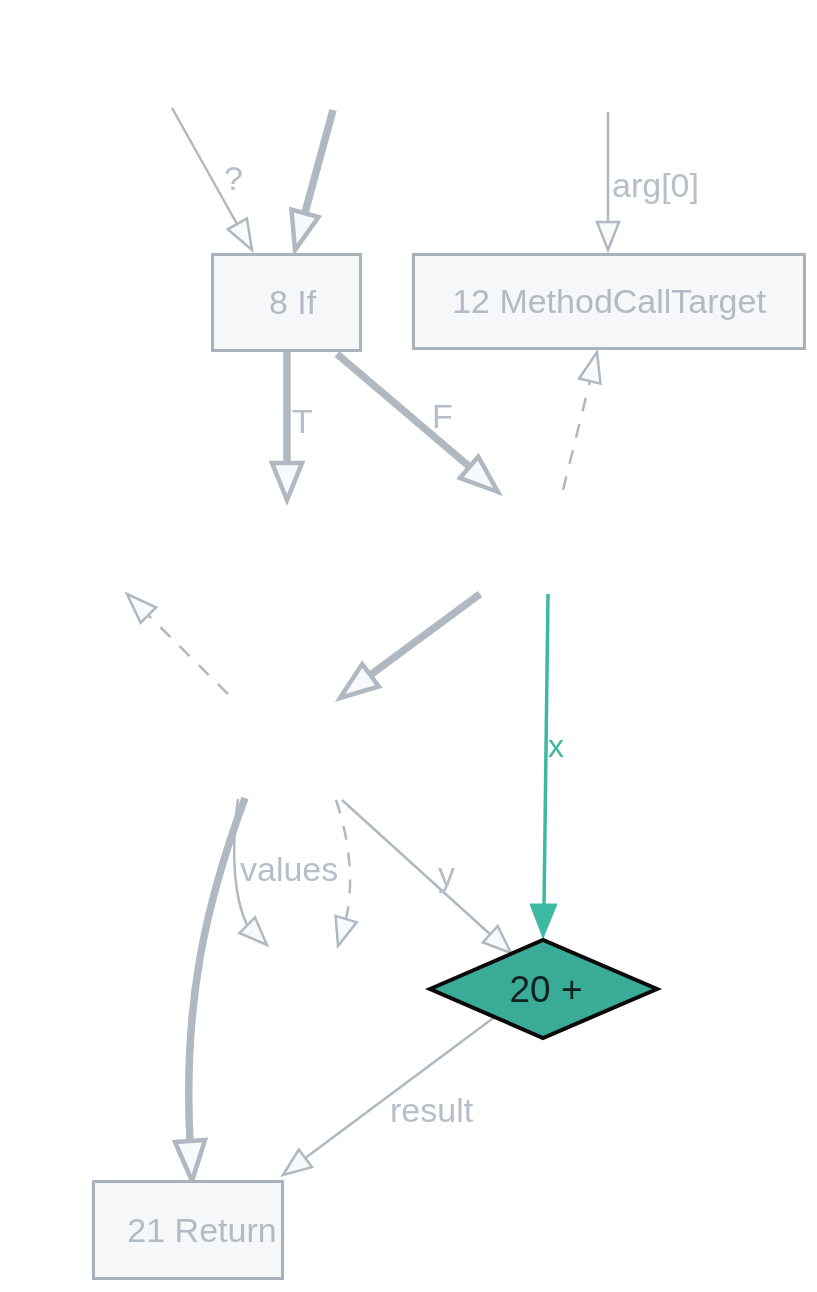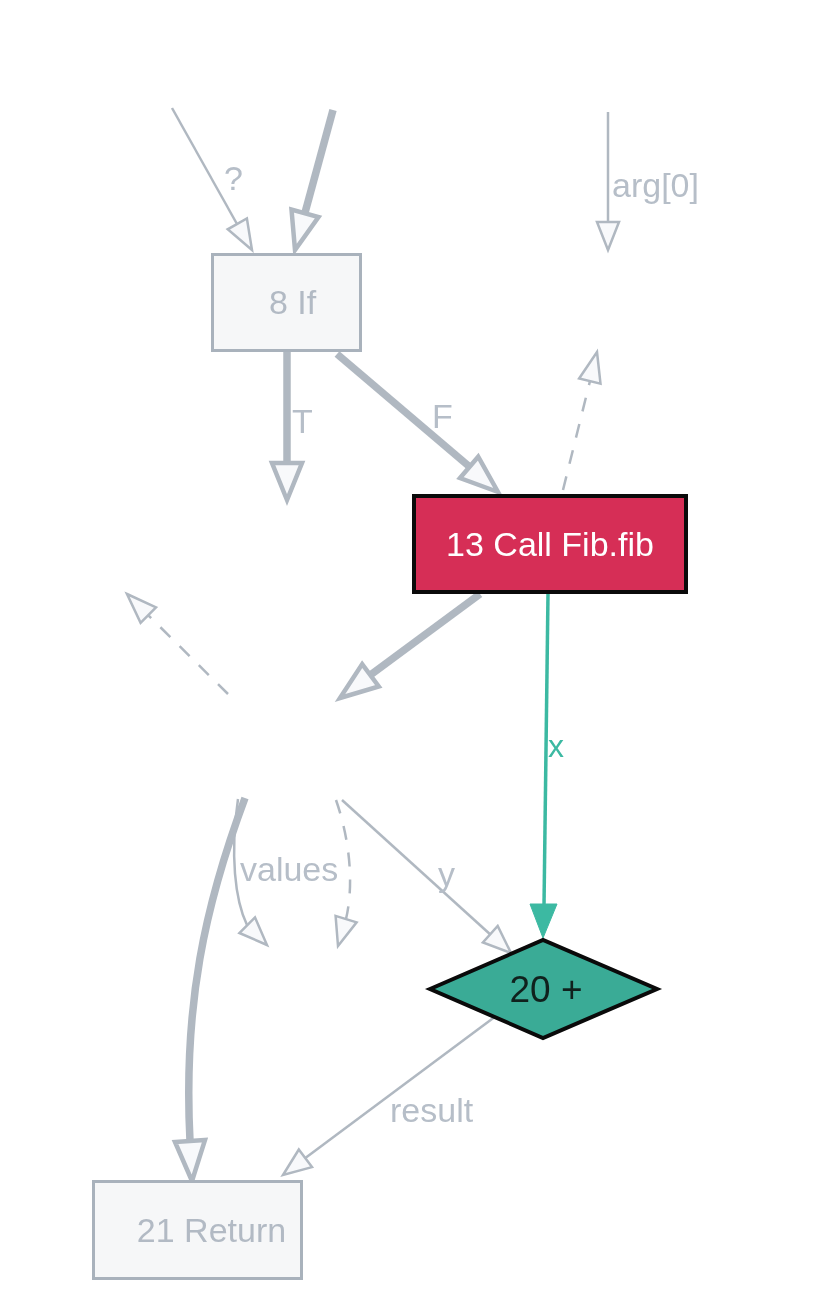--- a/index.html
+++ b/index.html
@@ -141,23 +141,23 @@
     <g>
       <polygon points="430,989 543,940 657,989 543,1038" fill="var(--highlight-fill)" stroke="var(--highlight-border)" stroke-width="4"></polygon>
       <text class="diamond-label" x="546" y="1002">20 +</text>
     </g>
   </svg>
 
   <div class="node" style="left:211px;top:253px;width:151px;height:99px;padding-left:12px;">
     <span>8 If</span>
   </div>
 
-
-  <div class="node selected" style="left:412px;top:494px;width:276px;height:100px;">
-    <span>13 Call Fib.fib</span>
+  <div class="node" style="left:412px;top:253px;width:394px;height:97px;">
+    <span>12 MethodCallTarget</span>
   </div>
 
 
-  <div class="node" style="left:92px;top:1180px;width:211px;height:100px;padding-left:28px;">
+
+  <div class="node" style="left:92px;top:1180px;width:192px;height:100px;padding-left:28px;">
     <span>21 Return</span>
   </div>
 
 </div>
 
 </body></html>

